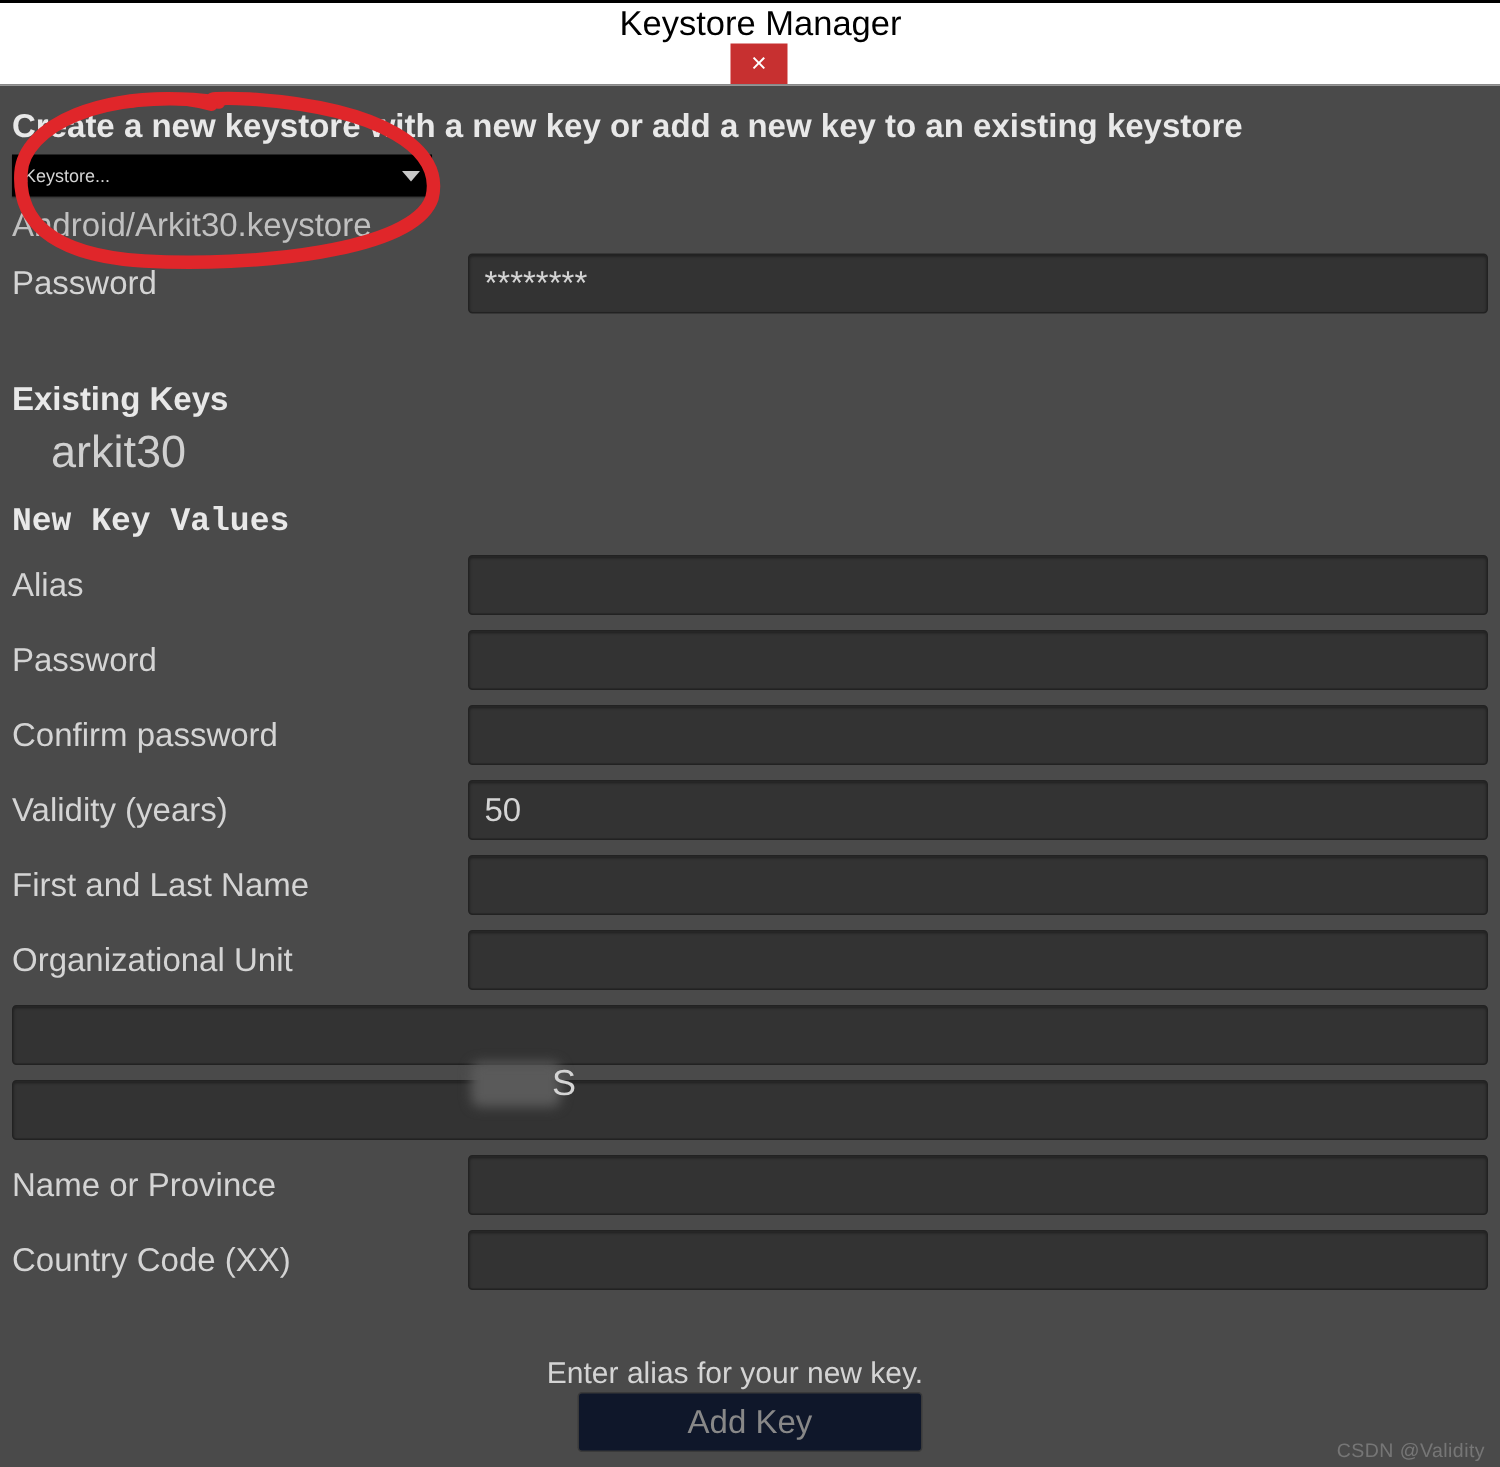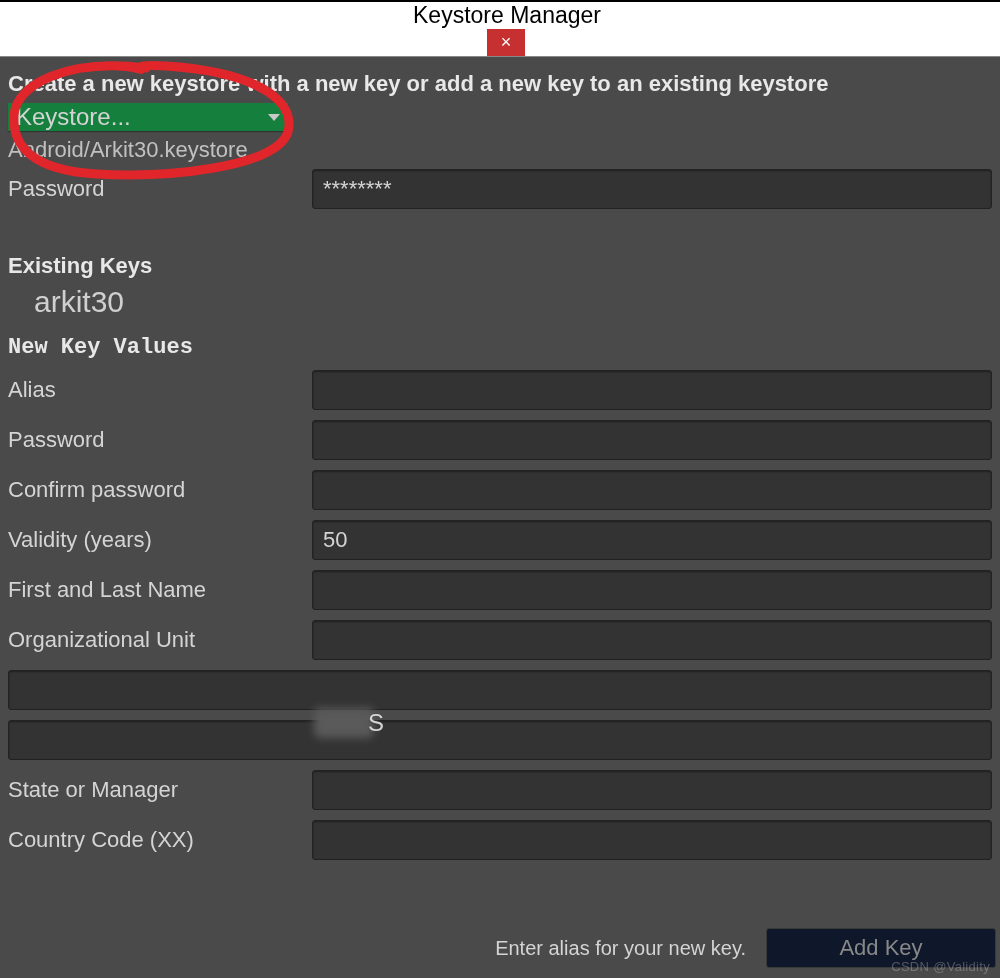--- a/index.html
+++ b/index.html
@@ -51,24 +51,24 @@
       font-size: 22px;
       color: #e8e8e8;
       font-weight: bold;
       margin-top: 4px;
       margin-bottom: 6px;
       line-height: 1.2;
     }
     .dropdown {
       width: 280px;
       height: 28px;
-      background: #15803d;
+      background: #000000;
       border: none;
       color: #d4d4d4;
-      font-size: 24px;
+      font-size: 12px;
       padding: 2px 8px;
       display: flex;
       align-items: center;
       justify-content: space-between;
       box-shadow: 0 1px 1px rgba(0,0,0,0.3);
       cursor: pointer;
       text-align: right;
     }
     .dropdown-arrow {
       width: 0; height: 0;
@@ -130,20 +130,21 @@
     }
     .footer {
       position: absolute;
       bottom: 10px;
       left: 0;
       right: 0;
       display: flex;
       align-items: center;
       justify-content: flex-end;
       padding: 0 4px;
+      flex-direction: column;
     }
     .footer-hint {
       font-size: 20px;
       color: #d4d4d4;
       margin-right: 20px;
     }
     .add-key-btn {
       width: 230px;
       height: 40px;
       background: #0f172a;
@@ -249,21 +250,21 @@
       <div class="row-label">Organizational Unit</div>
       <input class="row-input" type="text" value="" style="">
     </div>
     <div class="row">
       <input class="row-input" type="text" value="" style="">
     </div>
     <div class="row">
       <input class="row-input" type="text" value="" style="">
     </div>
     <div class="row">
-      <div class="row-label">State or Manager</div>
+      <div class="row-label">Name or Province</div>
       <input class="row-input" type="text" value="" style="">
     </div>
     <div class="row">
       <div class="row-label">Country Code (XX)</div>
       <input class="row-input" type="text" value="" style="">
     </div>
   </div>
 </div>
 
 <div class="smudge"></div>

